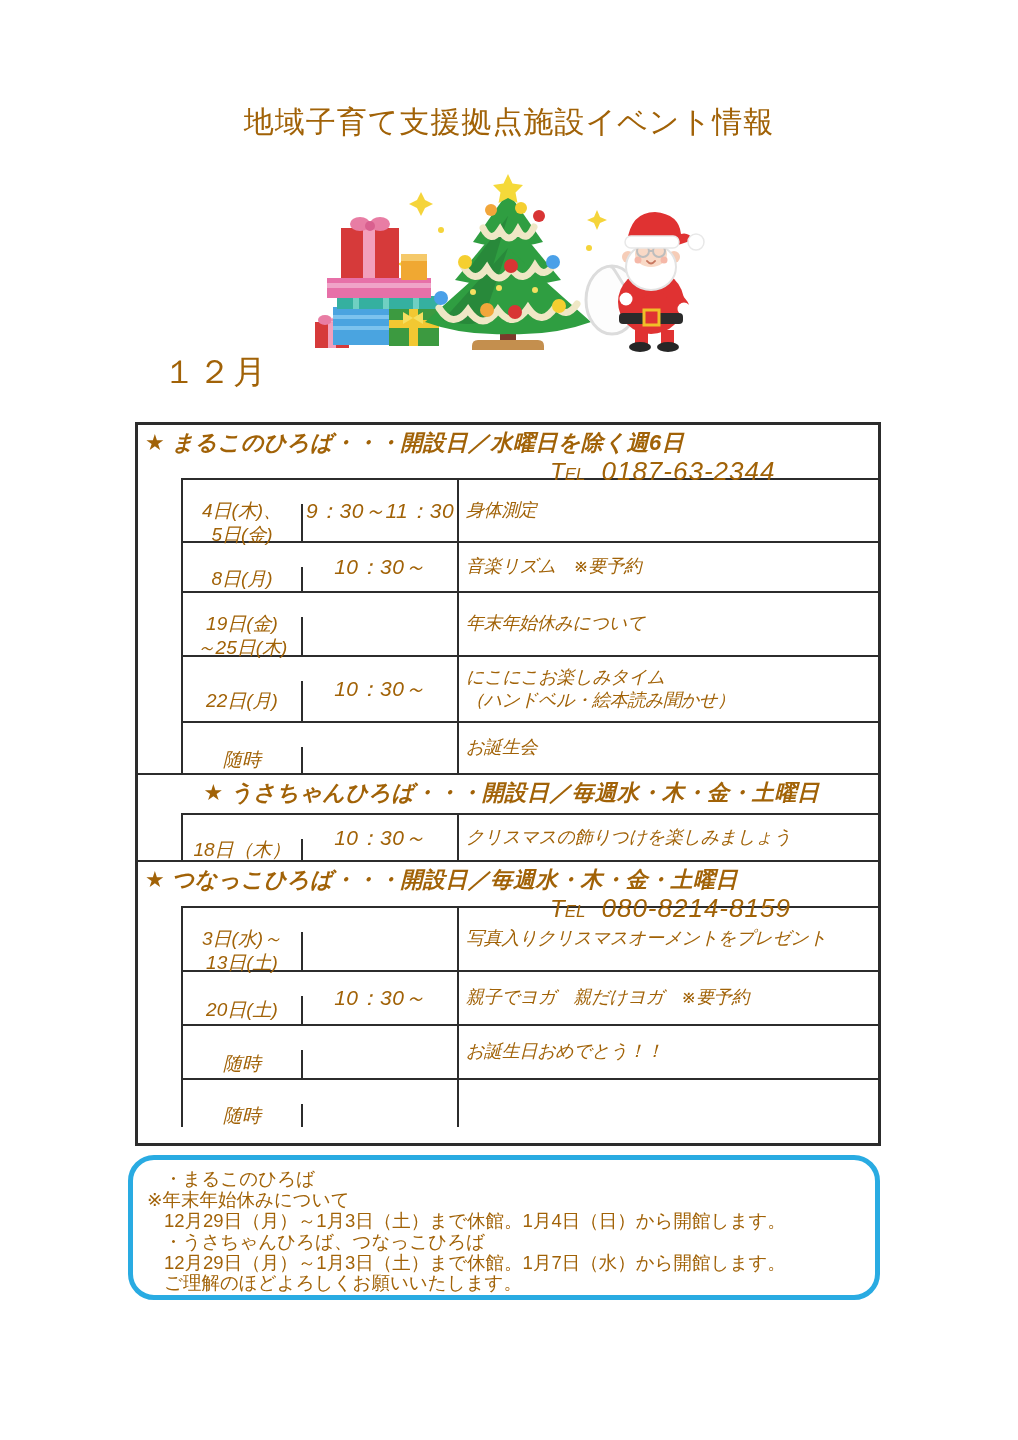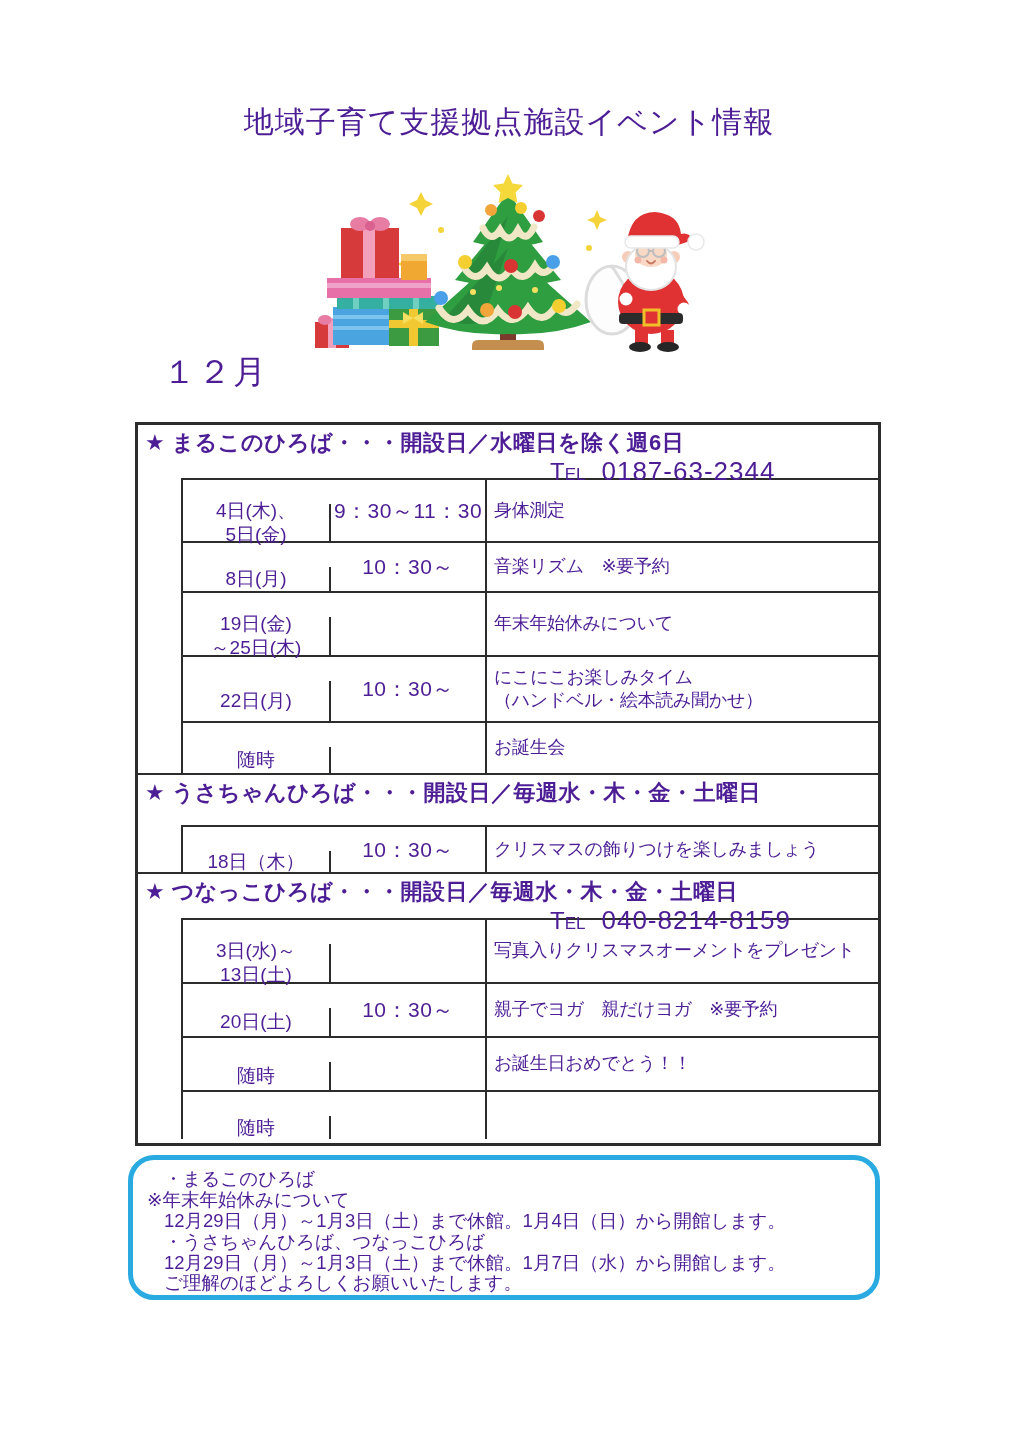--- a/index.html
+++ b/index.html
@@ -3,48 +3,48 @@
 <meta charset="utf-8">
 <style>
   * { margin:0; padding:0; box-sizing:border-box; }
   body { background:#9e9e9e; }
   .page {
     position:relative;
     width:1018px; height:1440px;
     margin:0 auto;
     background:#ffffff;
     font-family:"Liberation Sans","DejaVu Sans",sans-serif;
-    color:#4c1d95;
+    color:#a16207;
     overflow:hidden;
   }
   .doc-title {
     position:absolute; top:102px; left:0; width:100%;
     text-align:center; font-size:30px; letter-spacing:1px;
   }
   .illustration { position:absolute; left:313px; top:170px; width:405px; height:182px; }
   .month-label { position:absolute; left:163px; top:350px; font-size:33px; letter-spacing:2px; }
 
   .event-table {
     position:absolute; left:135px; top:422px; width:746px; height:724px;
     border:3px solid #2c2c2c;
   }
-  .section { border-bottom:2px solid #2c2c2c; }
+  .section { border-bottom:2px solid #2c2c2c;font-style:italic; }
   .section.last { border-bottom:none; }
   .section-head { padding:3px 0 0 7px; }
   .head-line1 { font-size:22px; font-weight:600; letter-spacing:0.5px; white-space:nowrap; }
   .head-line2 { font-size:26px; padding-left:405px; white-space:nowrap; line-height:1.05; }
   .tel-label { font-variant:small-caps; font-size:24px; margin-right:16px; }
   .tel-number { letter-spacing:1px; }
 
   .rows { margin-left:43px; border-left:2px solid #2c2c2c; border-top:2px solid #2c2c2c; }
   .row { display:flex; border-bottom:2px solid #2c2c2c; }
   .row.last { border-bottom:none; }
   .cell { display:flex; align-items:center; }
   .c1 {
-    width:148px; border-right:2px solid #2c2c2c;
+    width:120px; border-right:2px solid #2c2c2c;
     justify-content:center; text-align:center;
     font-size:19px; white-space:pre-line; line-height:1.25;margin-top:24px;
   }
   .c2 {
     width:156px; border-right:2px solid #2c2c2c;
     justify-content:center; text-align:center;
     font-size:21px; letter-spacing:0.5px;
   }
   .c3 {
     flex:1; padding-left:7px;
@@ -55,21 +55,21 @@
   .notice-box {
     position:absolute; left:128px; top:1155px; width:752px; height:145px;
     border:5px solid #29abe2; border-radius:26px;
     padding:9px 12px 4px 14px;
     font-size:18.5px; line-height:1.13;
   }
   .notice-line.indent { padding-left:17px; }
 
   
   .s1 .section-head { height:53px; }
-  .s2 .section-head { height:50px; }
+  .s2 .section-head { height:38px;text-align:center; }
   .s3 .section-head { height:44px; }
 </style>
 </head>
 <body>
 
 <div class="page">
 
   <div class="doc-title">地域子育て支援拠点施設イベント情報</div>
 
   <div class="illustration">
@@ -229,21 +229,21 @@
           <div class="cell c2">10：30～</div>
           <div class="cell c3">クリスマスの飾りつけを楽しみましょう</div>
         </div>
       </div>
     </div>
 
     <div class="section s3 last">
       <div class="section-head">
         <div class="head-line1">★ つなっこひろば・・・開設日／毎週水・木・金・土曜日</div>
         <div class="head-line2">
-          <span class="tel-label">Tel</span><span class="tel-number">040-8214-8159</span>
+          <span class="tel-label">Tel</span><span class="tel-number">080-8214-8159</span>
         </div>
       </div>
       <div class="rows">
         <div class="row" style="height:64px">
           <div class="cell c1">3日(水)～
 13日(土)</div>
           <div class="cell c2"></div>
           <div class="cell c3">写真入りクリスマスオーメントをプレゼント</div>
         </div>
         <div class="row" style="height:54px">

